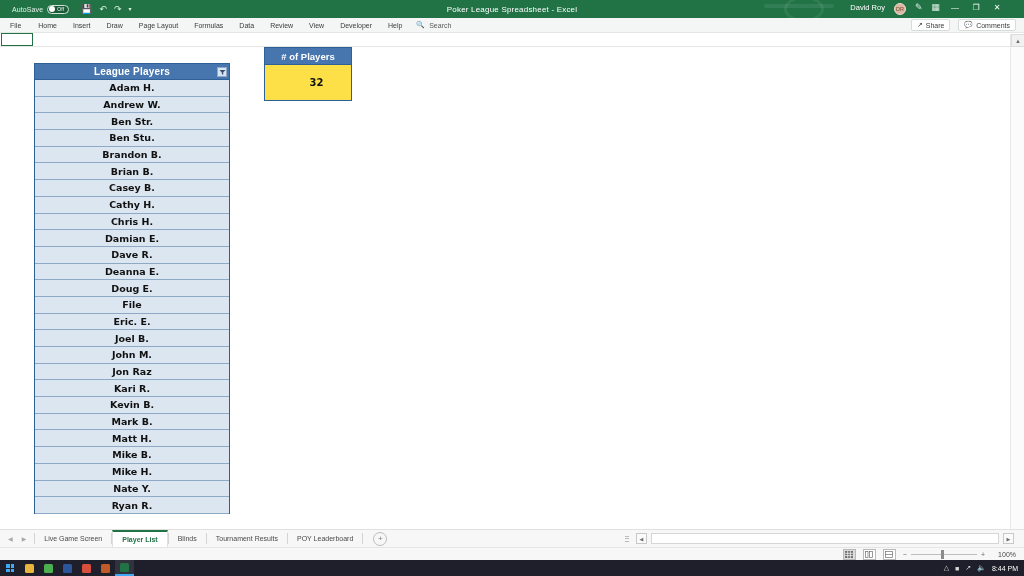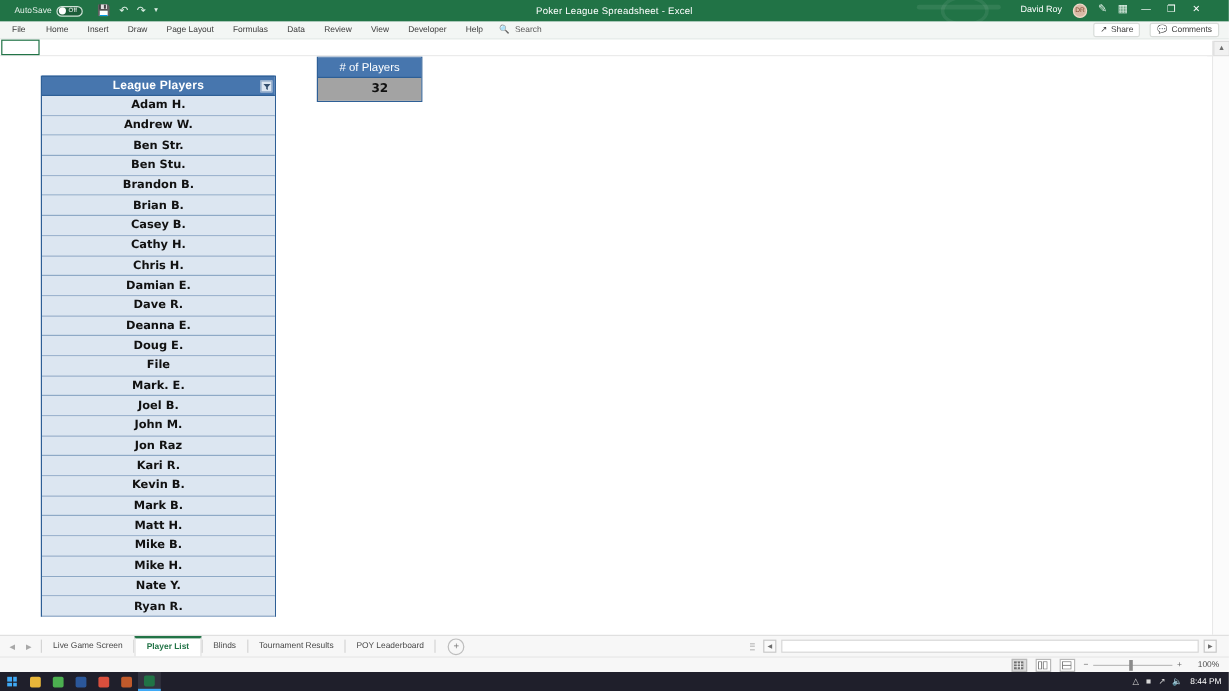--- a/index.html
+++ b/index.html
@@ -130,23 +130,23 @@
   
   .count-card {
     position: absolute; left: 264px; top: 0px; width: 88px;
     border: 1px solid #2e5f96;
   }
   .count-head {
     height: 17px; background: #4776ae;
     border-bottom: 1px solid #2e5f96;
     display: flex; align-items: center; justify-content: center;
   }
-  .count-head .t { font-size: 9.5px; font-weight: normal; color: #ffffff; }
+  .count-head .t { font-size: 9.5px; font-weight: bold; color: #ffffff; }
   .count-val {
-    height: 19px; background: #a3a3a3;
+    height: 35px; background: #fde047;
     display: flex; align-items: center; justify-content: center; padding-left: 17px;
   }
   .count-val .v {
     font-size: 10px; font-weight: bold; color: #111111;
     font-family: "DejaVu Sans", sans-serif;
   }
 
   
   .vscroll {
     position: absolute; right: 0; top: 34px; width: 14px; height: 495px;
@@ -357,21 +357,21 @@
         <div class="p-row">
           <span class="n">Deanna E.</span>
         </div>
         <div class="p-row">
           <span class="n">Doug E.</span>
         </div>
         <div class="p-row">
           <span class="n">File</span>
         </div>
         <div class="p-row">
-          <span class="n">Mark. E.</span>
+          <span class="n">Eric. E.</span>
         </div>
         <div class="p-row">
           <span class="n">Joel B.</span>
         </div>
         <div class="p-row">
           <span class="n">John M.</span>
         </div>
         <div class="p-row">
           <span class="n">Jon Raz</span>
         </div>

